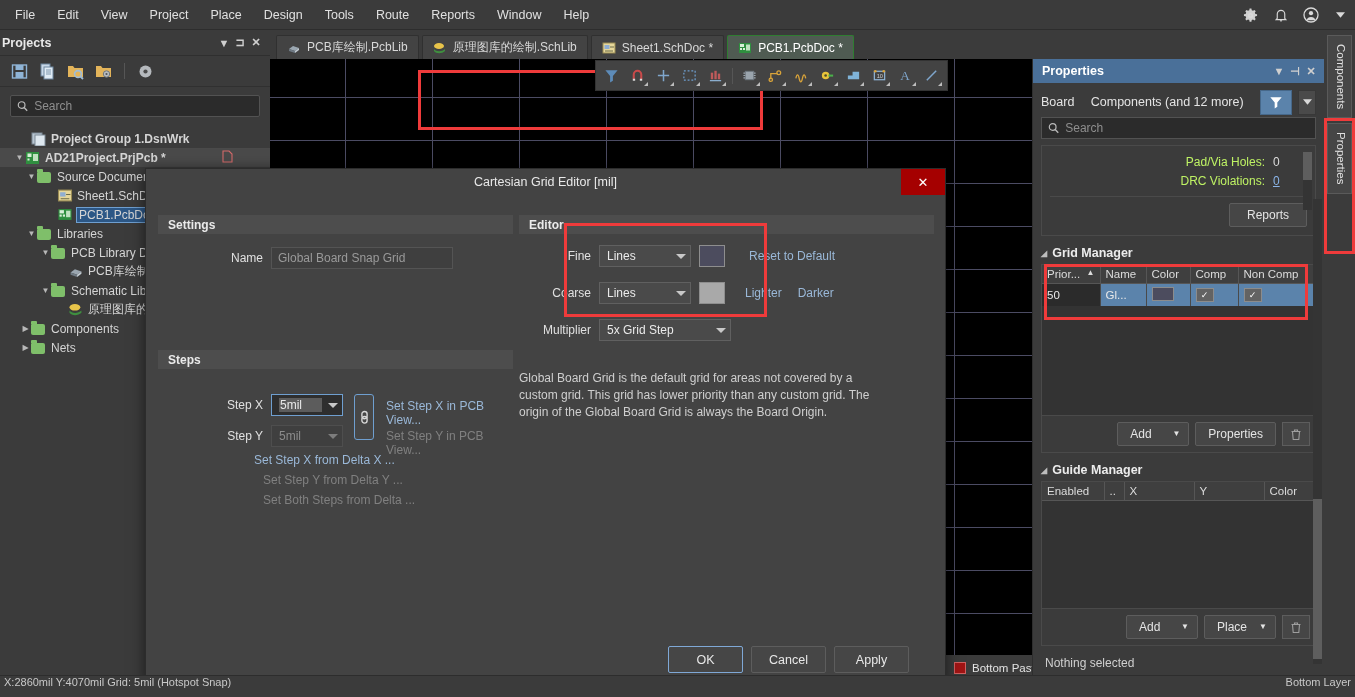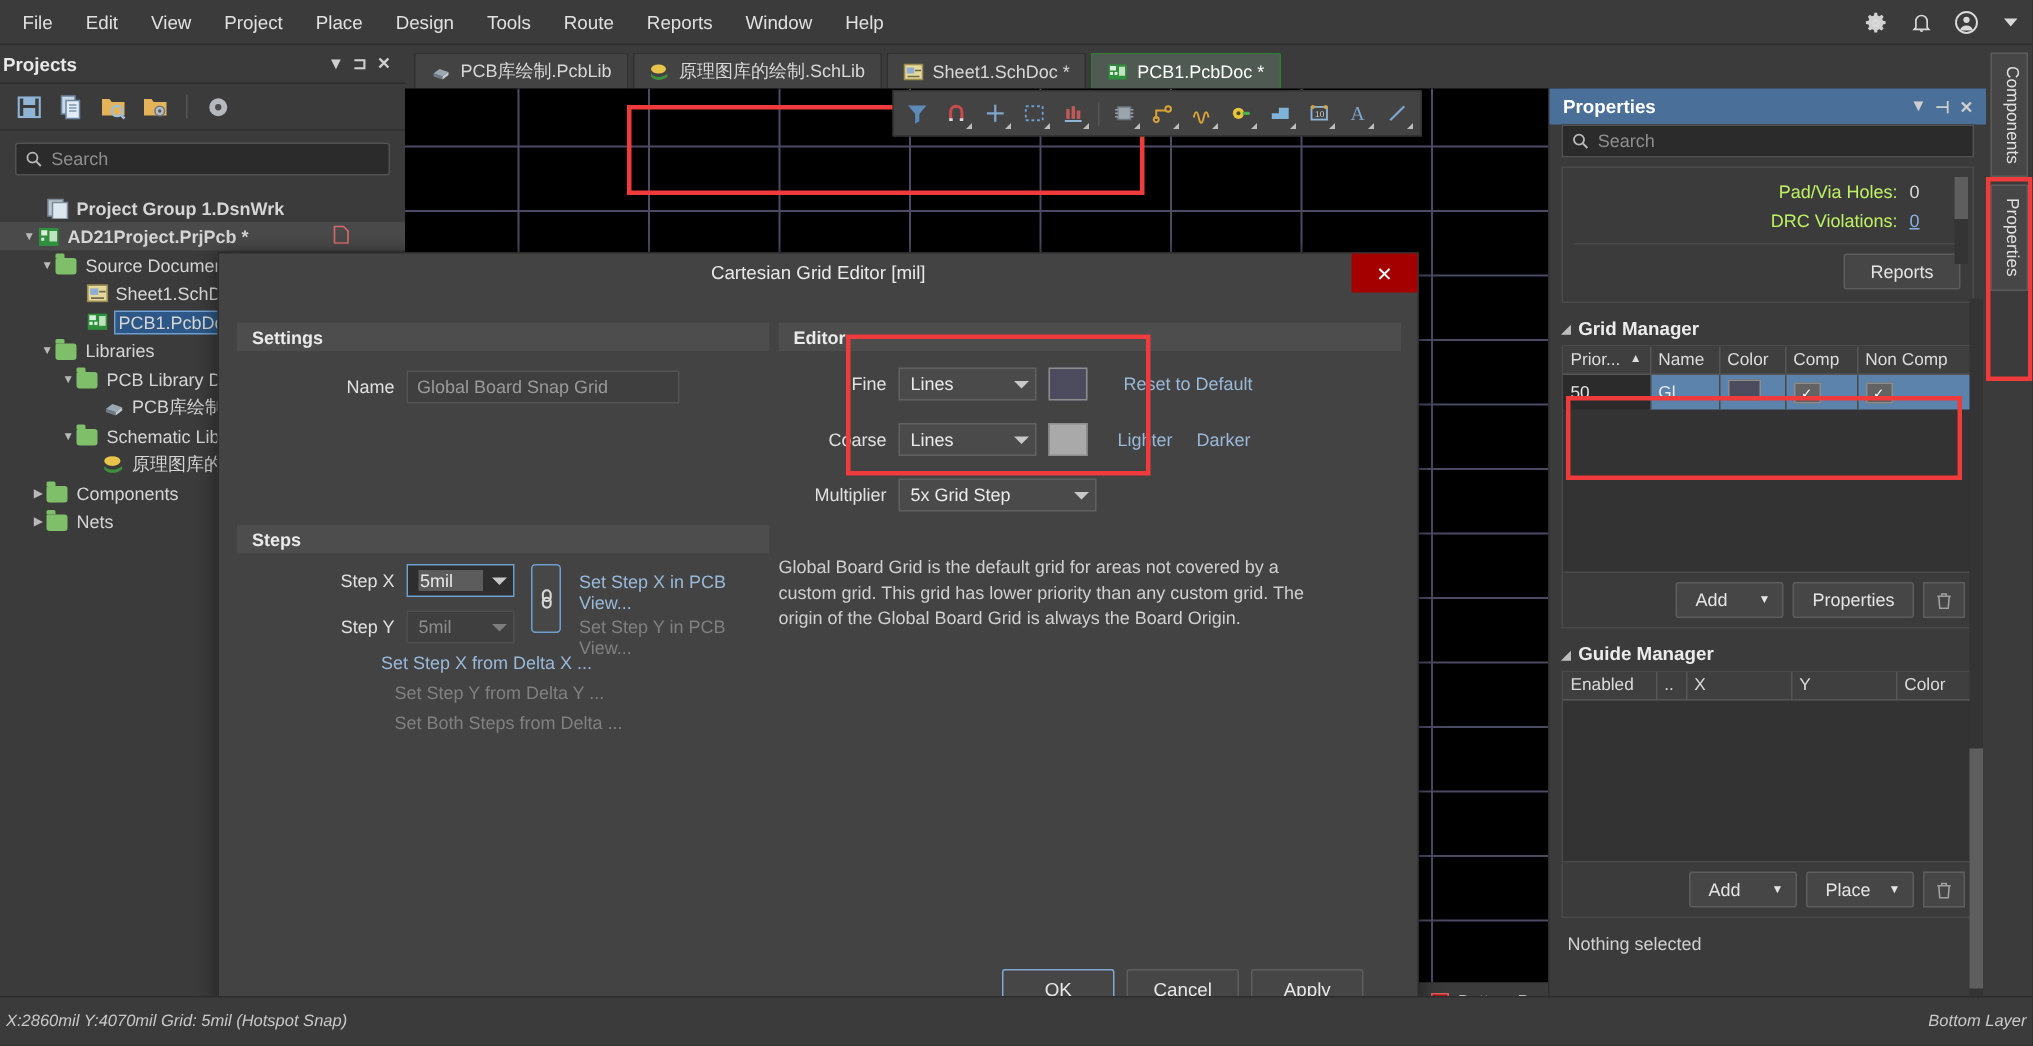--- a/index.html
+++ b/index.html
@@ -161,22 +161,22 @@
   .vtabs{ position:absolute; top:30px; right:0; width:31px; height:650px; background:#3b3b3b; }
   .vtab{
     width:25px; margin:5px 3px; background:#464646; border:1px solid #5a5a5a;
     color:#e0e0e0; font-size:11.5px; writing-mode:vertical-rl;
     padding:8px 4px; text-align:center; cursor:pointer;
   }
   .vtab-hl{ position:absolute; left:0px; top:88px; width:31px; height:136px; border:3px solid #ef3b3b; pointer-events:none; }
 
   
   .statusbar{
-    position:absolute; bottom:0; left:0; width:1355px; height:33px; background:#3b3b3b;
-    border-top:1px solid #2d2d2d; display:flex; align-items:center; font-size:11px; color:#c8c8c8;font-style:italic;
+    position:absolute; bottom:0; left:0; width:1355px; height:22px; background:#3b3b3b;
+    border-top:1px solid #2d2d2d; display:flex; align-items:flex-start; font-size:11px; color:#c8c8c8;
   }
   .statusbar .st-left{ padding-left:4px; white-space:nowrap; }
   .statusbar .st-right{ position:absolute; right:4px; }
 
   
   .dlg{
     position:absolute; left:145px; top:168px; width:801px; height:515px;
     background:#434343; border:1px solid #2c2c2c; box-shadow:0 2px 14px rgba(0,0,0,.55);
   }
   .dlg-tbar{ height:26px; position:relative; display:flex; align-items:center; justify-content:center; }
@@ -607,20 +607,34 @@
 
   <div class="rightpanel">
     <div class="rp-title">
       <span class="t">Properties</span>
       <span class="ctl">▼</span>
       <span class="ctl">⊣</span>
       <span class="ctl">✕</span>
     </div>
 
     <div class="rp-body">
+      <div class="rp-row1">
+        <span class="lab">Board</span>
+        <span class="mid">Components (and 12 more)</span>
+        <span class="filterbtn">
+          <svg width="14" height="14" viewBox="0 0 16 16">
+              <path fill="#ffffff" d="M1.5 2.5h13L9.5 8.5v5l-3 2v-7z"></path>
+            </svg>
+        </span>
+        <span class="filterdrop">
+          <svg width="9" height="6" viewBox="0 0 10 6">
+              <path fill="#d9d9d9" d="M0 0h10L5 6z"></path>
+            </svg>
+        </span>
+      </div>
 
       <div class="rp-search">
         <svg width="12" height="12" viewBox="0 0 12 12">
             <circle cx="5" cy="5" r="3.6" fill="none" stroke="#b9b9b9" stroke-width="1.3"></circle>
             <path stroke="#b9b9b9" stroke-width="1.5" d="M7.7 7.7L11 11"></path>
           </svg>
         <input placeholder="Search" style="">
       </div>
 
       <div class="infobox">
@@ -742,21 +756,21 @@
         </div>
         <div class="fldrow" style="margin-top:10px">
           <span class="fldlabel" style="width:105px">Name</span>
           <span class="ro-input" style="width:182px">Global Board Snap Grid</span>
         </div>
 
         <div class="grp-head" style="margin-top:78px">
           <span>Steps</span>
         </div>
 
-        <div style="position:relative;margin-top:4px;height:108px">
+        <div style="position:relative;margin-top:22px;height:108px">
           <div class="fldrow">
             <span class="fldlabel" style="width:105px">Step X</span>
             <span class="combo edit" style="width:72px">
               <span class="cv">5mil</span>
               <span class="ca"></span>
             </span>
           </div>
           <div class="fldrow" style="margin-top:3px">
             <span class="fldlabel" style="width:105px">Step Y</span>
             <span class="combo dis" style="width:72px">

